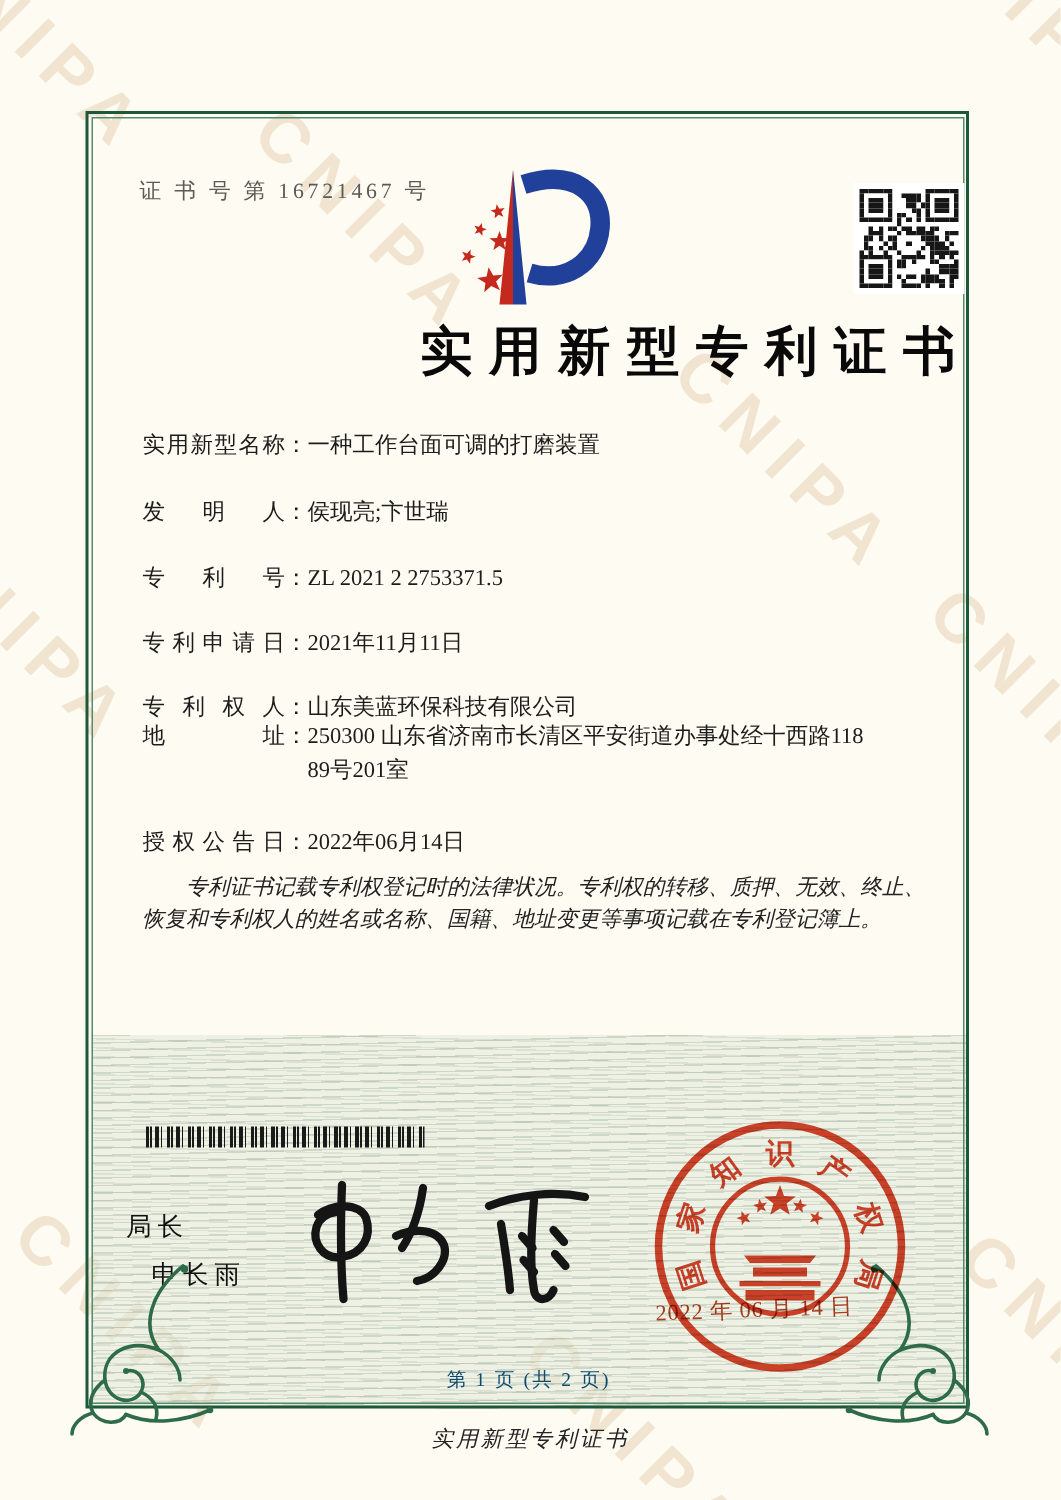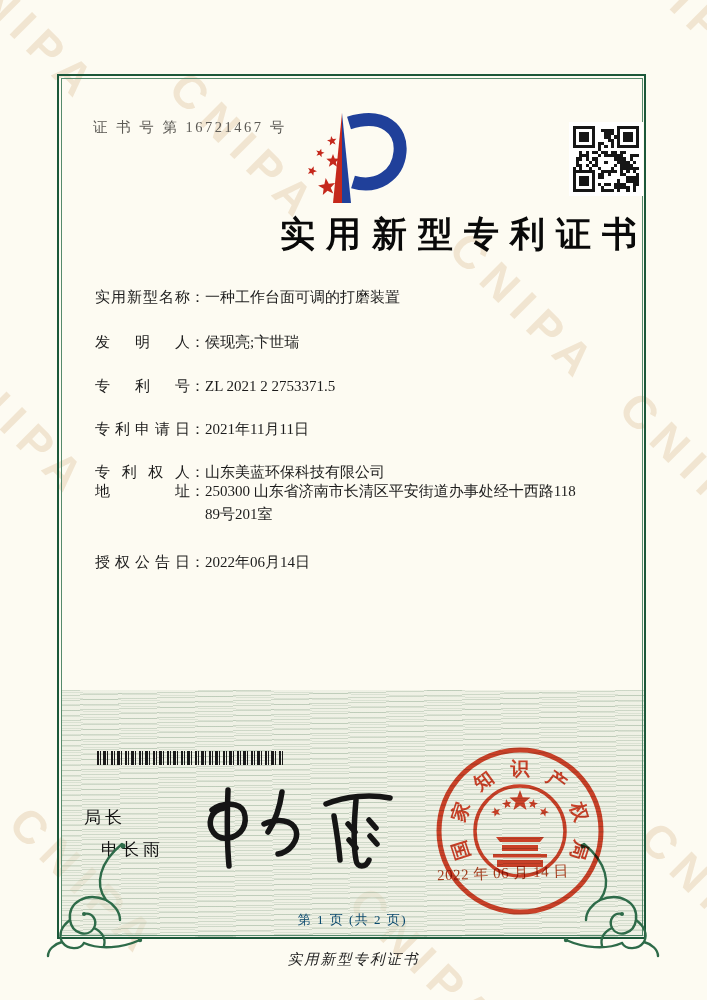--- a/index.html
+++ b/index.html
@@ -592,20 +592,21 @@
 </div>
 <div class="row" style="top:480px">
   <span class="flabel">地址</span><span class="colon">：</span><span class="fvalue">250300  山东省济南市长清区平安街道办事处经十西路118
 89号201室</span>
 </div>
 <div class="row" style="top:551px">
   <span class="flabel">授权公告日</span><span class="colon">：</span><span class="fvalue">2022年06月14日</span>
 </div>
 
 <div class="body-text">
+  <p>专利证书记载专利权登记时的法律状况。专利权的转移、质押、无效、终止、恢复和专利权人的姓名或名称、国籍、地址变更等事项记载在专利登记簿上。</p>
 </div>
 
 <div class="barcode"></div>
 <div class="official-title">局长</div>
 <div class="official-name">申长雨</div>
 
 <svg class="signature" viewBox="0 0 205 100" stroke="#151515" stroke-width="5.5" fill="none" stroke-linecap="round" stroke-linejoin="round">
   <path d="M30,14 C29,40 29,68 31,90"></path>
   <path d="M14,34 C24,26 42,26 46,36 C50,48 44,60 30,62 C17,64 10,52 13,42 C15,36 20,33 26,32"></path>
   <path d="M84,16 C82,30 78,44 70,56"></path>

